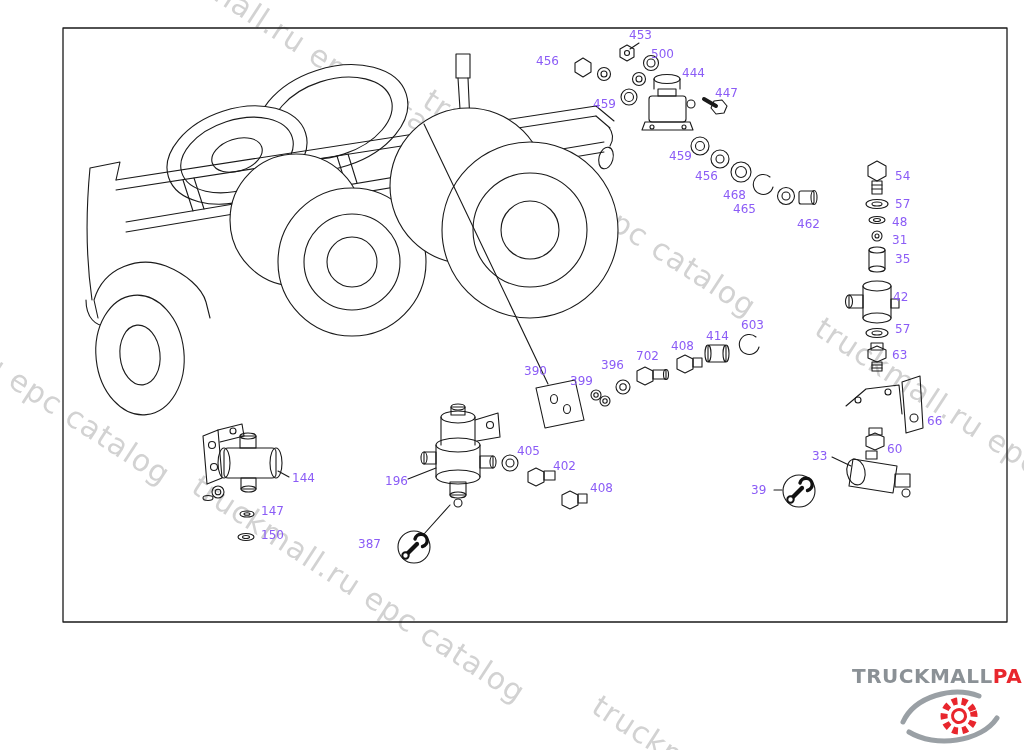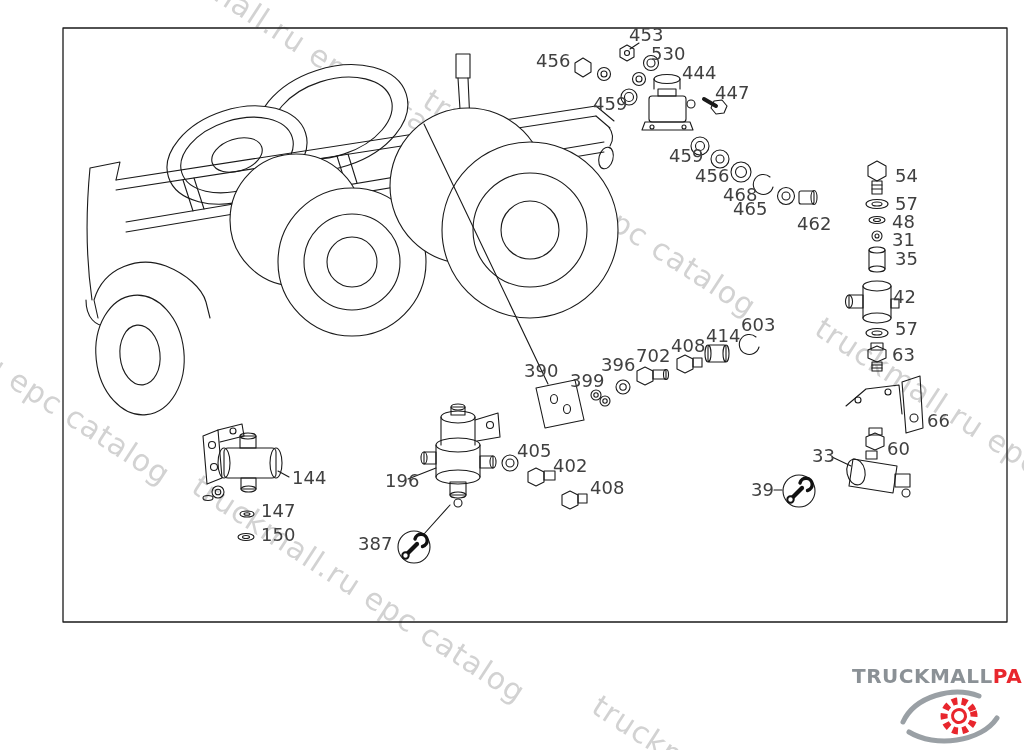--- a/index.html
+++ b/index.html
@@ -20,21 +20,21 @@
   svg.drawing { position:absolute; left:0; top:0; z-index:2; }
   .drawing path, .drawing rect, .drawing circle, .drawing ellipse, .drawing line {
     stroke:#1a1a1a; stroke-width:1.1; fill:none;
     stroke-linejoin:round; stroke-linecap:round;
   }
   .drawing .wh { fill:#ffffff; }
   .drawing .border { stroke-width:1.3; }
   
   .pl {
     position:absolute; z-index:3;
-    font-size:18px; color:#404040; line-height:18px;
+    font-size:12px; color:#8b5cf6; line-height:18px;
   }
   
   .logo { position:absolute; z-index:4; left:852px; top:664px; width:166px; }
   .logo-text { width:160px; text-align:right; font-size:20px; font-weight:600; letter-spacing:0.5px; }
   .lg-gray { color:#8b9196; }
   .lg-red  { color:#e8262d; }
   .logo-mark { position:absolute; left:41px; top:18px; }
 </style>
 </head>
 <body>
@@ -316,21 +316,21 @@
     </g>
   <g>
       <ellipse cx="246" cy="537" rx="8" ry="3.5"></ellipse>
       <ellipse cx="246" cy="537" rx="3.5" ry="1.5"></ellipse>
     </g>
 </svg>
 
 <div class="labels">
   <span class="pl" style="left:536px;top:52px">456</span>
   <span class="pl" style="left:629px;top:26px">453</span>
-  <span class="pl" style="left:651px;top:45px">530</span>
+  <span class="pl" style="left:651px;top:45px">500</span>
   <span class="pl" style="left:682px;top:64px">444</span>
   <span class="pl" style="left:593px;top:95px">459</span>
   <span class="pl" style="left:715px;top:84px">447</span>
   <span class="pl" style="left:669px;top:147px">459</span>
   <span class="pl" style="left:695px;top:167px">456</span>
   <span class="pl" style="left:723px;top:186px">468</span>
   <span class="pl" style="left:733px;top:200px">465</span>
   <span class="pl" style="left:797px;top:215px">462</span>
   <span class="pl" style="left:895px;top:167px">54</span>
   <span class="pl" style="left:895px;top:195px">57</span>

